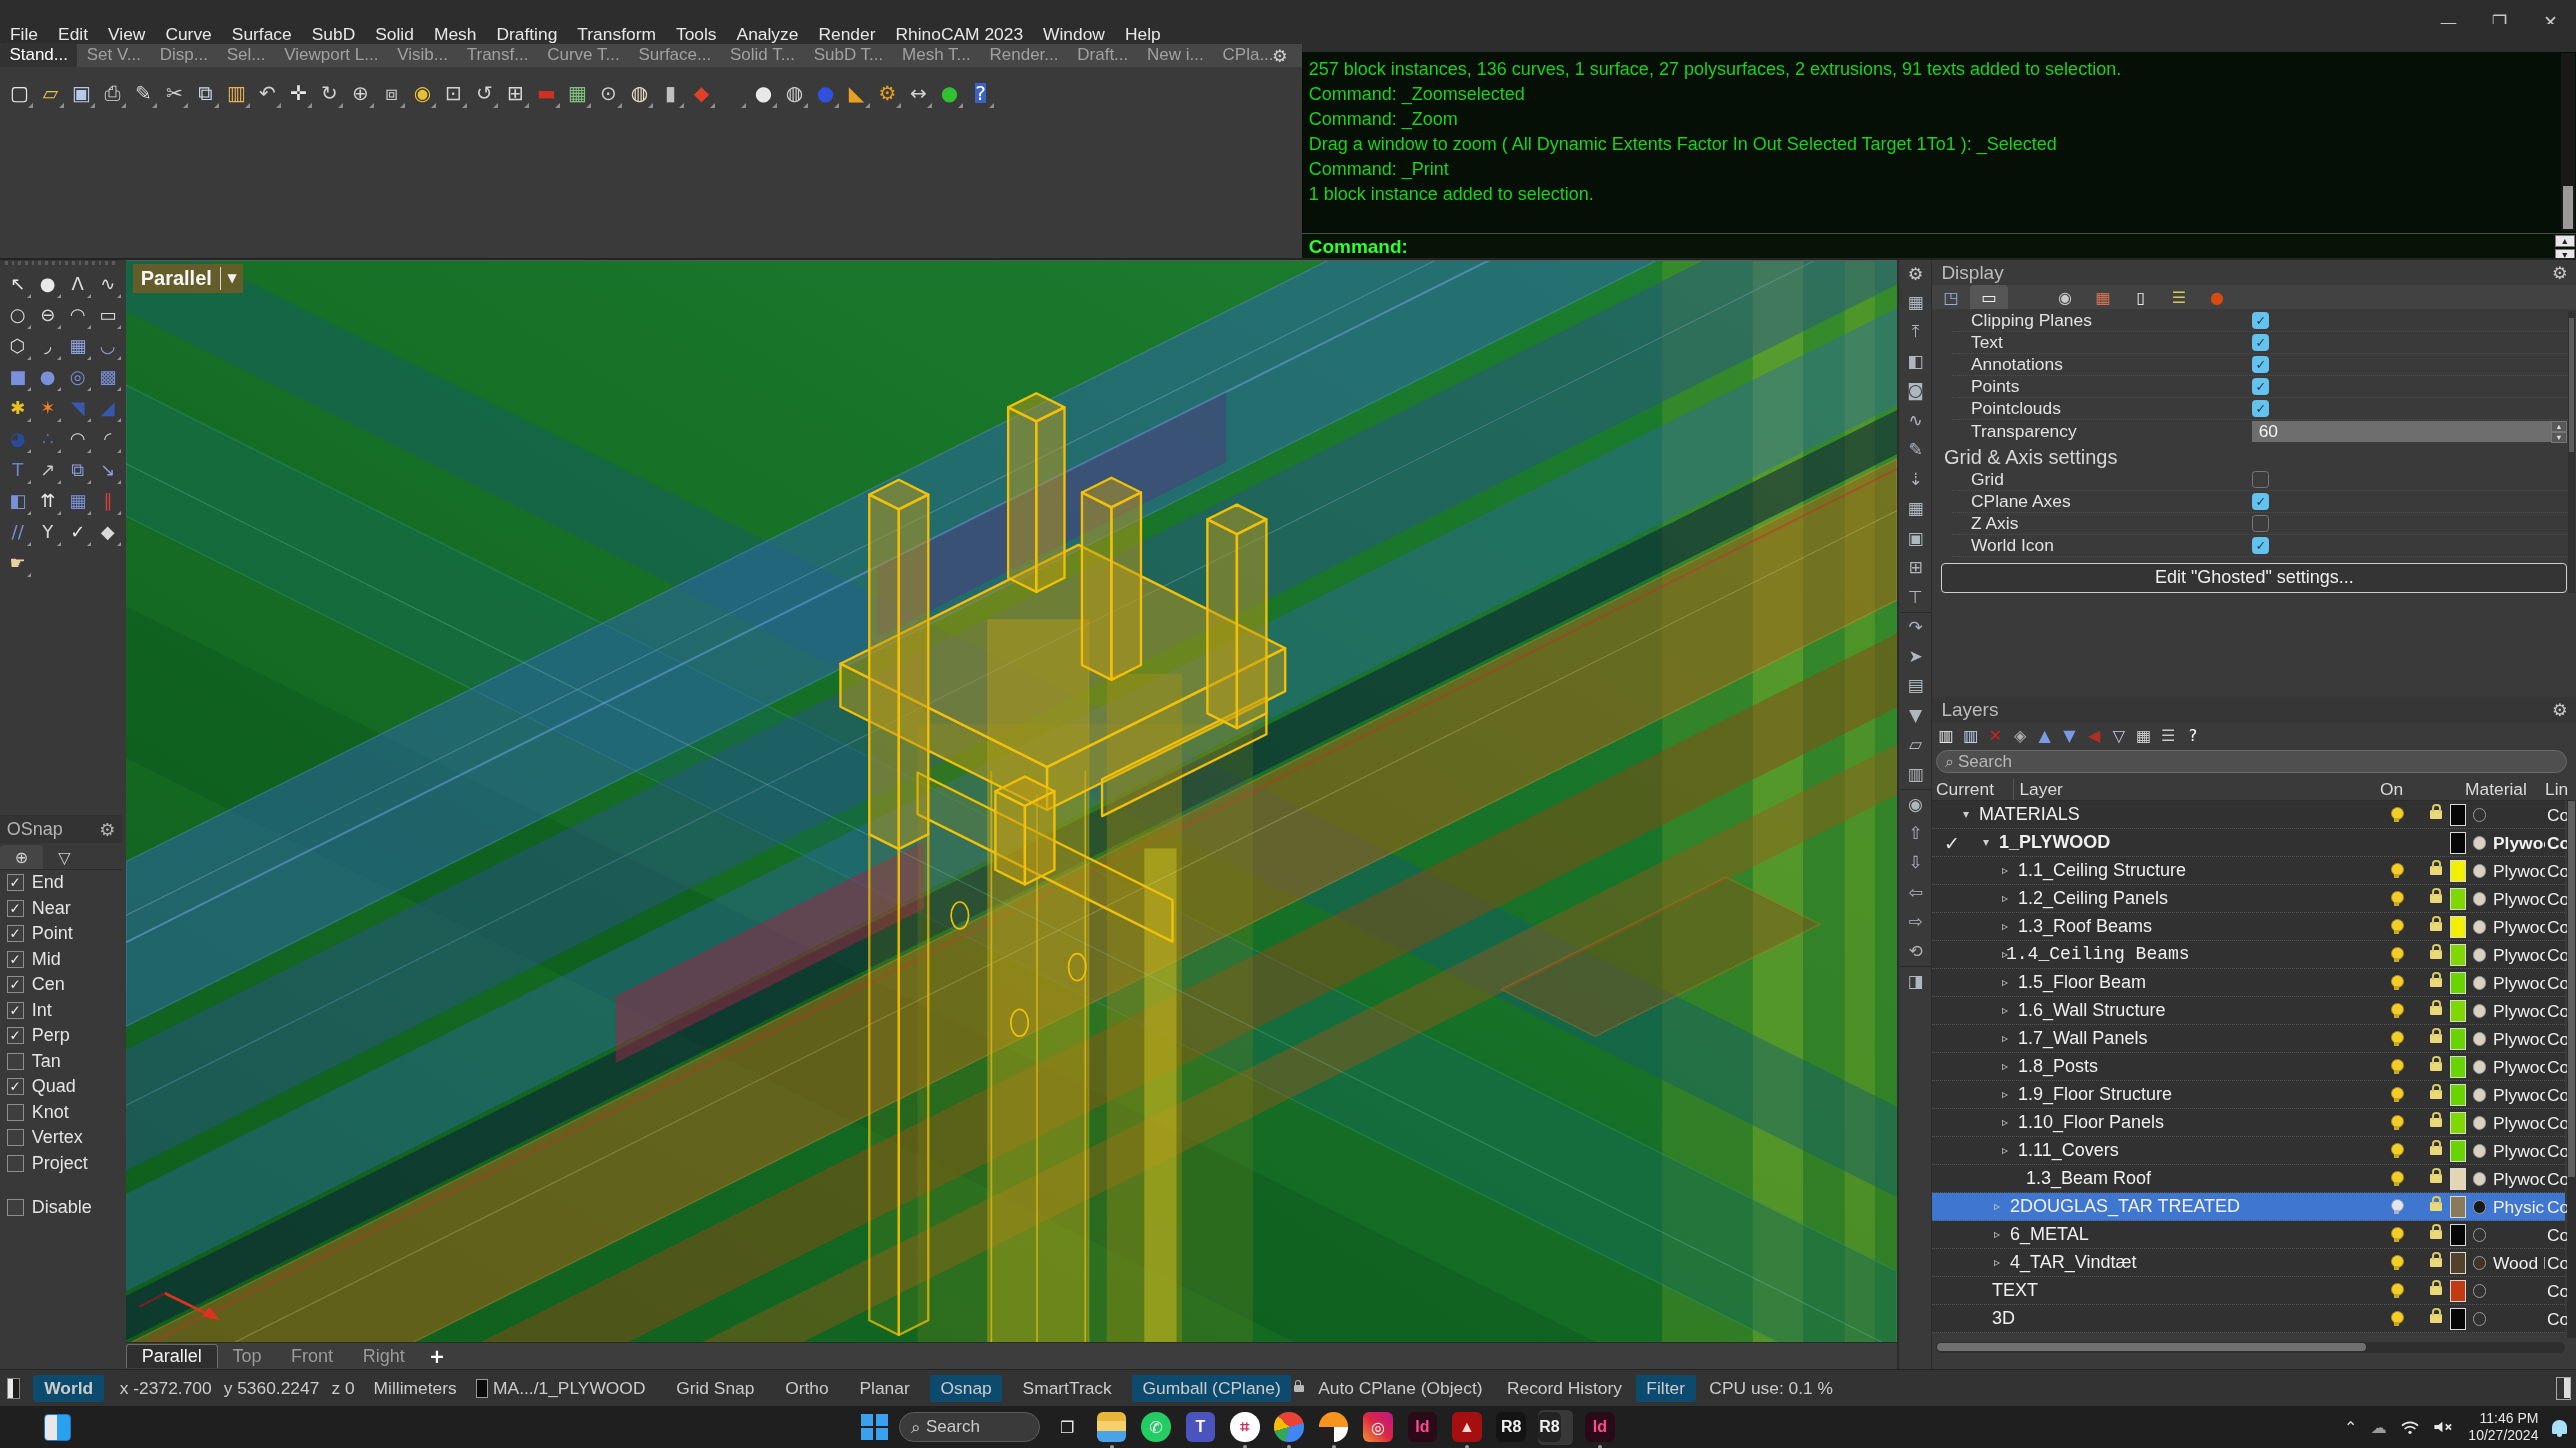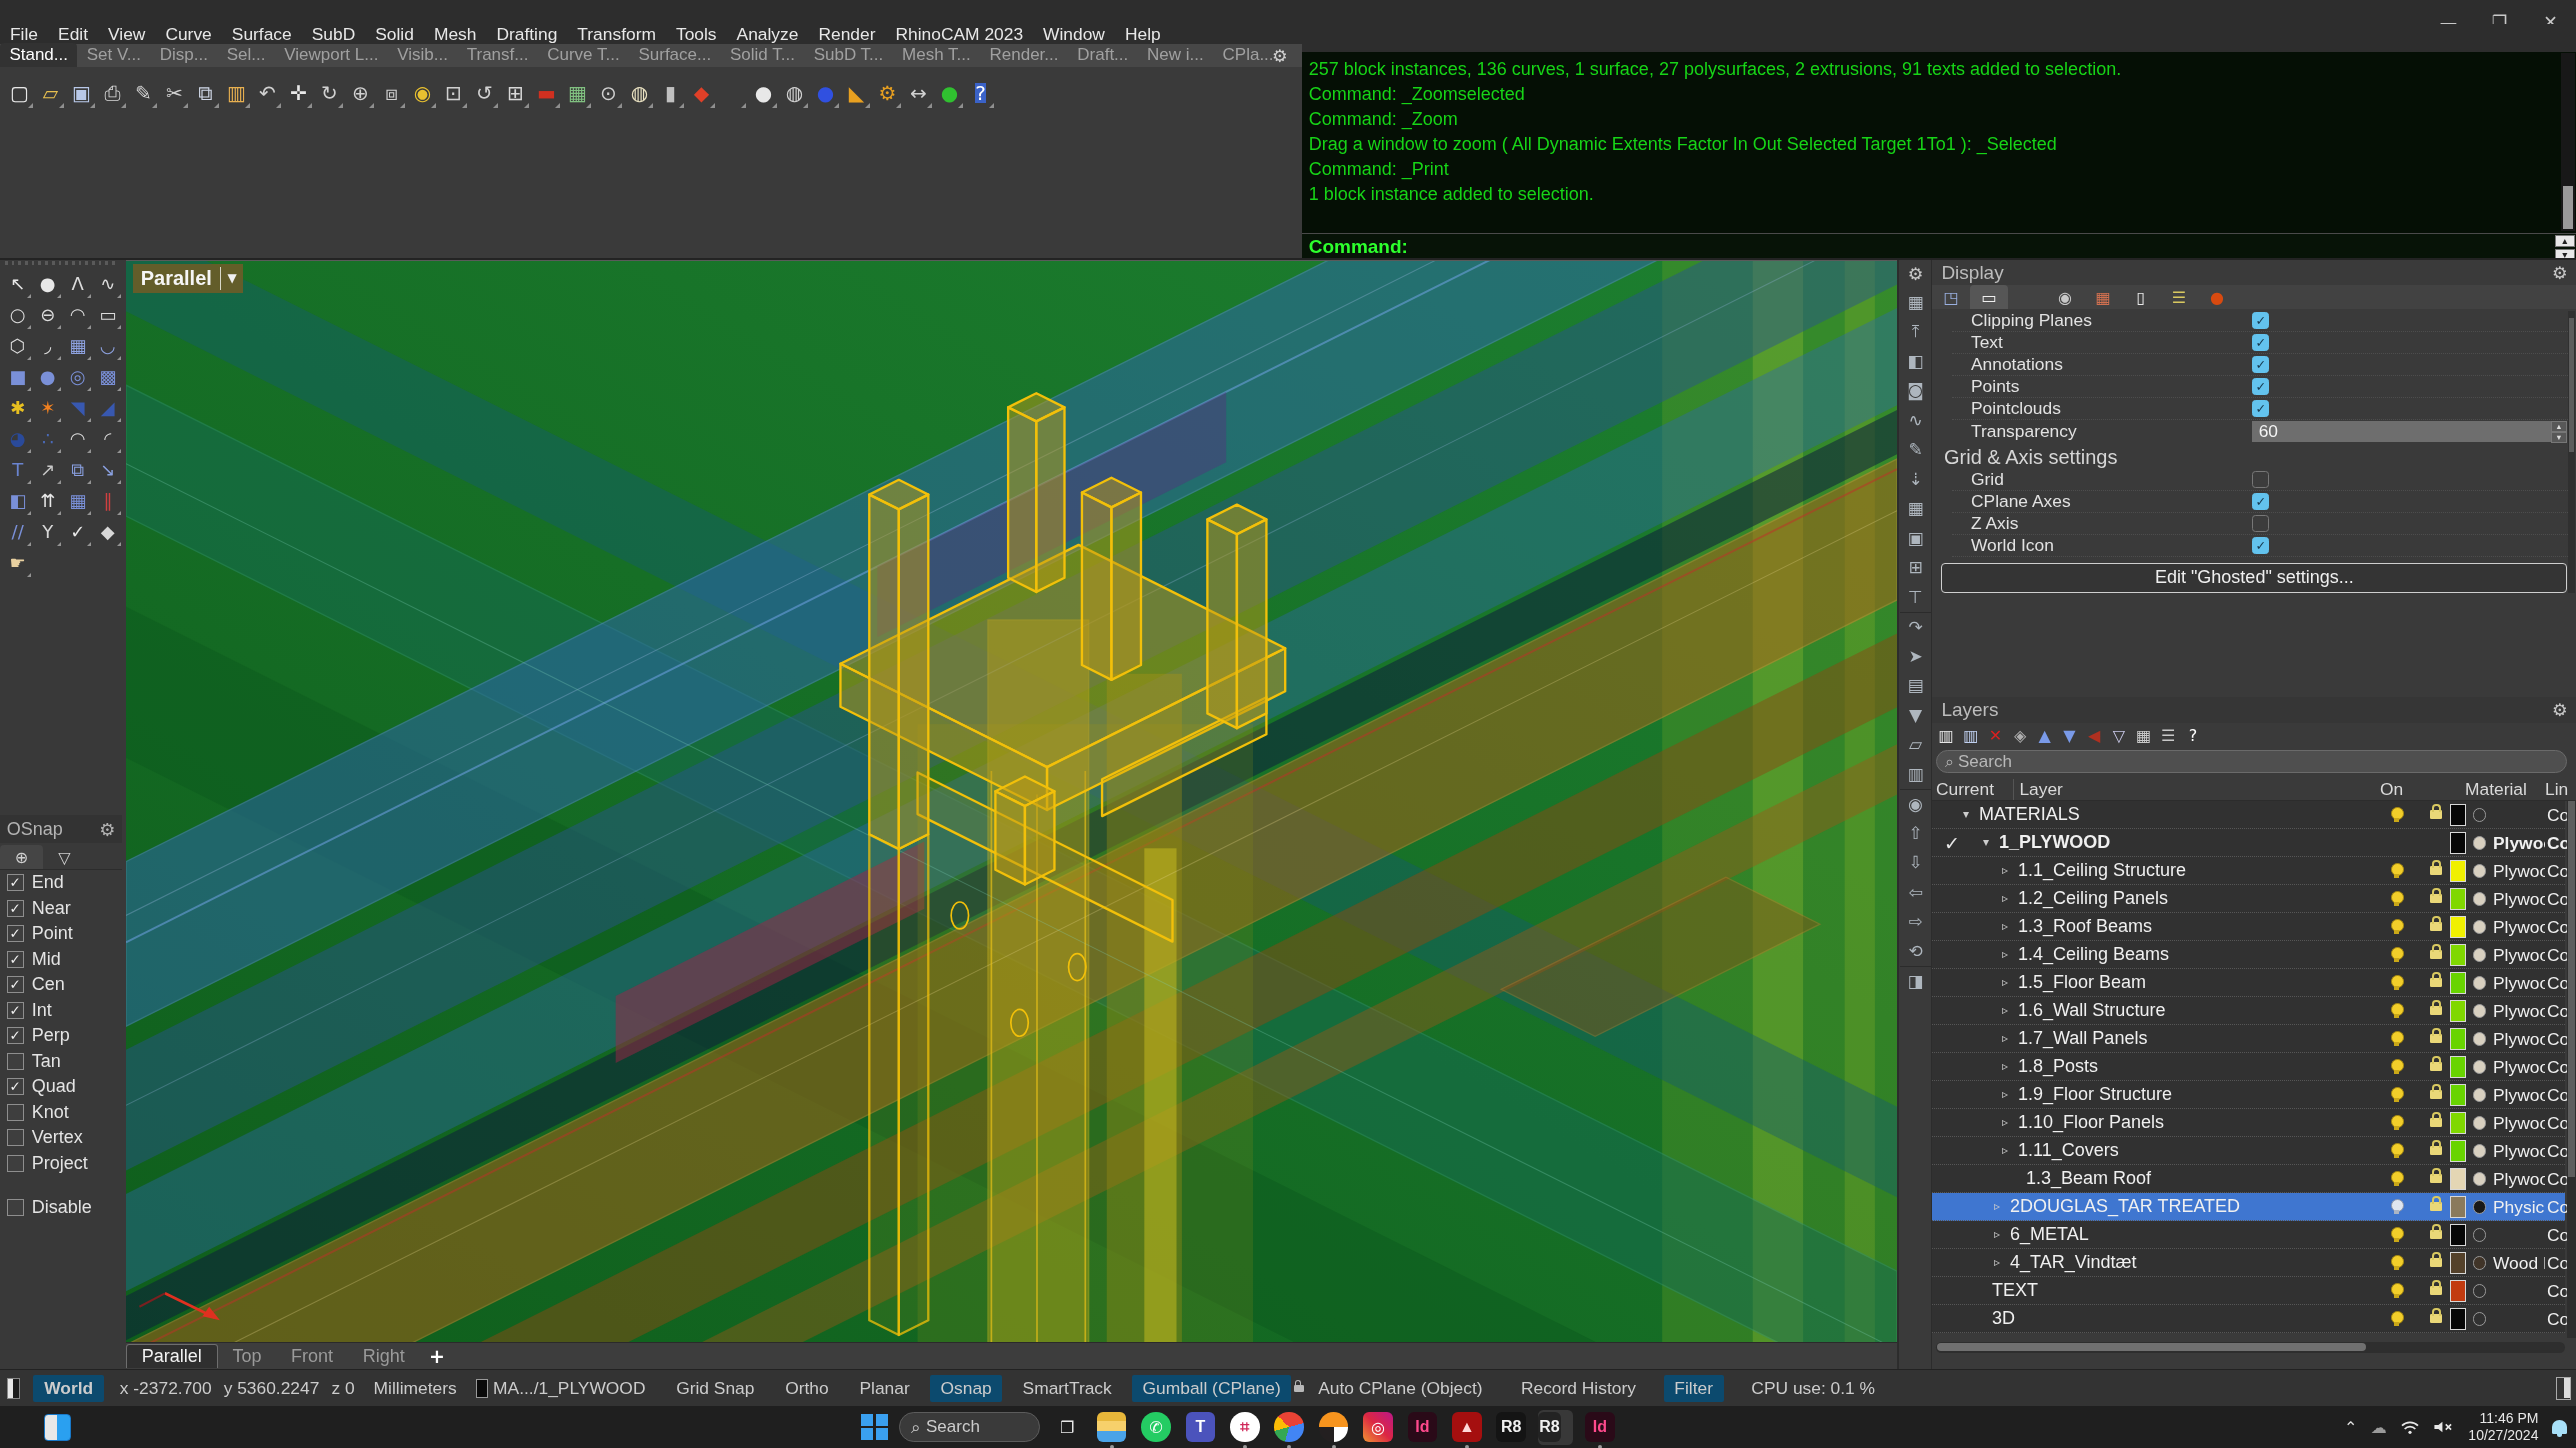--- a/index.html
+++ b/index.html
@@ -913,21 +913,21 @@
           <span class="bulb"></span>
           <span class="lock"></span>
           <span class="swatch" style="background: rgb(240, 240, 0);"></span>
           <span class="dot" style="background: rgb(216, 208, 192);"></span>
           <span class="mat">Plywoo</span>
           <span class="lin">Co</span>
         </div>
         <div class="lrow">
           <span class="cur"></span>
           <span class="arrow" style="left: 70px;">▹</span>
-          <span class="name" style="left: 16px; padding-left: 70px;">1.4_Ceiling Beams</span>
+          <span class="name" style="left: 4px; padding-left: 70px; font-family: Liberation Mono, monospace;">1.4_Ceiling Beams</span>
           <span class="bulb"></span>
           <span class="lock"></span>
           <span class="swatch" style="background: rgb(128, 216, 0);"></span>
           <span class="dot" style="background: rgb(216, 208, 192);"></span>
           <span class="mat">Plywoo</span>
           <span class="lin">Co</span>
         </div>
         <div class="lrow">
           <span class="cur"></span>
           <span class="arrow" style="left: 70px;">▹</span>
@@ -1094,21 +1094,21 @@
     <div style="display:flex;align-items:center;gap:9.4px;margin-left:20px;">
 
     <div class="sbi sbpill">Grid Snap</div>
         <div class="sbi sbpill">Ortho</div>
         <div class="sbi sbpill">Planar</div>
         <div class="sbi sbpill active">Osnap</div>
         <div class="sbi sbpill">SmartTrack</div>
         <div class="sbi sbpill active">Gumball (CPlane)</div>
       </div>
     <div class="sblock"></div>
-    <div style="display:flex;align-items:center;gap:17px;">
+    <div style="display:flex;align-items:center;gap:3px;">
 
     <div class="sbi sbpill">Auto CPlane (Object)</div>
         <div class="sbi sbpill">Record History</div>
         <div class="sbi sbpill active">Filter</div>
         <div class="sbi sbpill">CPU use: 0.1 %</div>
       </div>
     <div id="sb-right">
         <div class="bar"></div>
       </div>
   </div>

